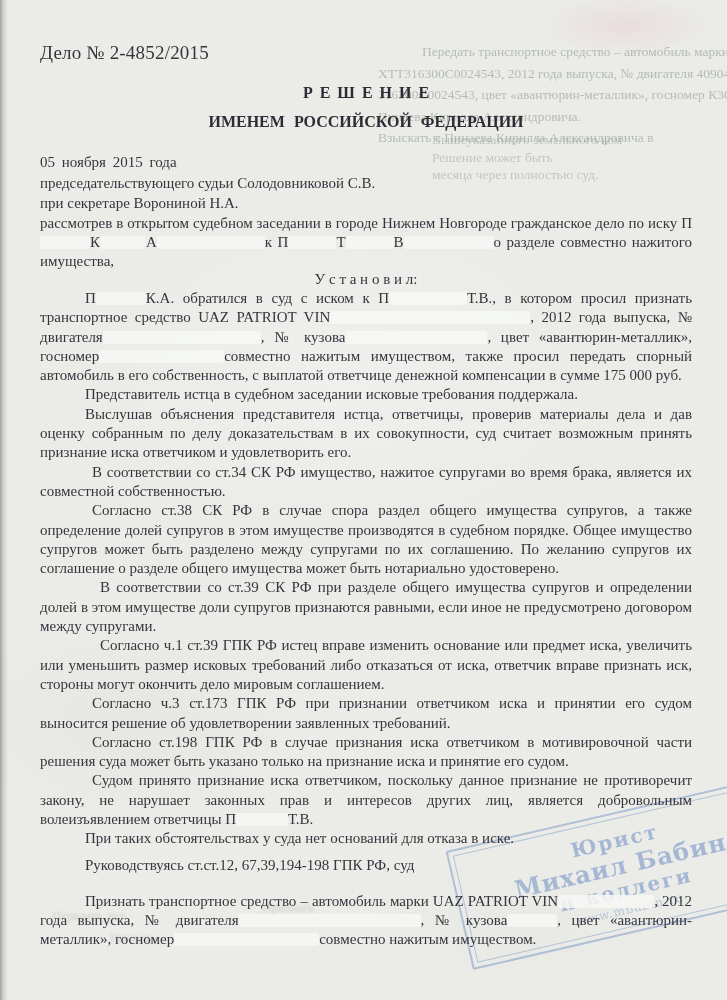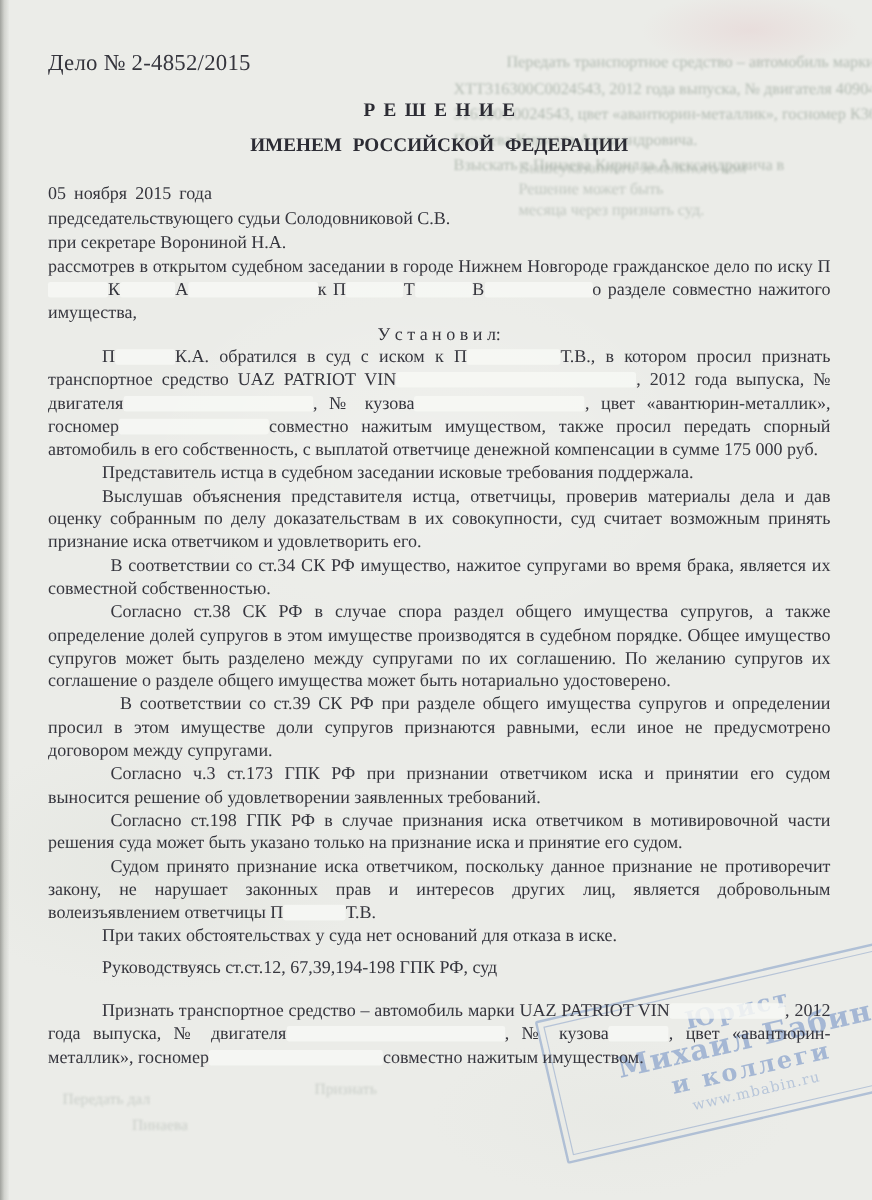--- a/index.html
+++ b/index.html
@@ -72,21 +72,21 @@
   <div class="ghost ghost-top">
     <div class="gline">Передать транспортное средство – автомобиль марки</div>
     <div class="gline">ХТТ316300С0024543, 2012 года выпуска, № двигателя 409040 С2056379, № кузова</div>
     <div class="gline">316300С0024543, цвет «авантюрин-металлик», госномер К363РУ152 в собственность</div>
     <div class="gline">Пинаева Кирилла Александровича.</div>
     <div class="gline">Взыскать с Пинаева Кирилла Александровича в</div>
   </div>
   <div class="ghost ghost-mid">
     <div class="gline">Вышеуказанного земельного ком</div>
     <div class="gline">Решение может быть</div>
-    <div class="gline">месяца через признать суд.</div>
+    <div class="gline">месяца через полностью суд.</div>
   </div>
   <span class="ghost-frag" style="left:52px; top:908px;">Передать дал</span>
   <span class="ghost-frag" style="left:262px; top:900px;">Признать</span>
   <span class="ghost-frag" style="left:110px; top:930px;">Пинаева</span>
 
   <div class="stamp">
     <div class="stamp-inner">
       <div class="stamp-l1">Юрист</div>
       <div class="stamp-l2">Михаил Бабин</div>
       <div class="stamp-l3">и коллеги</div>
@@ -102,21 +102,22 @@
     <div class="line">председательствующего судьи Солодовниковой С.В.</div>
     <div class="line">при секретаре Ворониной Н.А.</div>
     <div id="paras">
         <p class="para" style="text-indent: 0px;">рассмотрев в открытом судебном заседании в городе Нижнем Новгороде гражданское дело по иску П<span class="gap" style="width: 50px;"></span>К<span class="gap" style="width: 46px;"></span>А<span class="gap" style="width: 108px;"></span>к П<span class="gap" style="width: 48px;"></span>Т<span class="gap" style="width: 48px;"></span>В<span class="gap" style="width: 90px;"></span>о разделе совместно нажитого имущества,</p>
         <p class="para heading" style="text-indent: 0px;">У с т а н о в и л:</p>
         <p class="para" style="text-indent: 45px;">П<span class="gap" style="width: 50px;"></span>К.А. обратился в суд с иском к П<span class="gap" style="width: 78px;"></span>Т.В., в котором просил признать транспортное средство UAZ PATRIOT VIN<span class="gap" style="width: 200px;"></span>, 2012 года выпуска, № двигателя<span class="gap" style="width: 158px;"></span>, № кузова<span class="gap" style="width: 142px;"></span>, цвет «авантюрин-металлик», госномер<span class="gap" style="width: 125px;"></span>совместно нажитым имуществом, также просил передать спорный автомобиль в его собственность, с выплатой ответчице денежной компенсации в сумме 175 000 руб.</p>
         <p class="para" style="text-indent: 45px;">Представитель истца в судебном заседании исковые требования поддержала.</p>
         <p class="para" style="text-indent: 45px;">Выслушав объяснения представителя истца, ответчицы, проверив материалы дела и дав оценку собранным по делу доказательствам в их совокупности, суд считает возможным принять признание иска ответчиком и удовлетворить его.</p>
         <p class="para" style="text-indent: 52px;">В соответствии со ст.34 СК РФ имущество, нажитое супругами во время брака, является их совместной собственностью.</p>
         <p class="para" style="text-indent: 52px;">Согласно ст.38 СК РФ в случае спора раздел общего имущества супругов, а также определение долей супругов в этом имуществе производятся в судебном порядке. Общее имущество супругов может быть разделено между супругами по их соглашению. По желанию супругов их соглашение о разделе общего имущества может быть нотариально удостоверено.</p>
-        <p class="para" style="text-indent: 60px;">В соответствии со ст.39 СК РФ при разделе общего имущества супругов и определении просил в этом имуществе доли супругов признаются равными, если иное не предусмотрено договором между супругами.</p>
+        <p class="para" style="text-indent: 60px;">В соответствии со ст.39 СК РФ при разделе общего имущества супругов и определении долей в этом имуществе доли супругов признаются равными, если иное не предусмотрено договором между супругами.</p>
+        <p class="para" style="text-indent: 60px;">Согласно ч.1 ст.39 ГПК РФ истец вправе изменить основание или предмет иска, увеличить или уменьшить размер исковых требований либо отказаться от иска, ответчик вправе признать иск, стороны могут окончить дело мировым соглашением.</p>
         <p class="para" style="text-indent: 52px;">Согласно ч.3 ст.173 ГПК РФ при признании ответчиком иска  и принятии его судом выносится решение об удовлетворении заявленных требований.</p>
         <p class="para" style="text-indent: 52px;">Согласно ст.198 ГПК РФ  в случае признания  иска ответчиком в мотивировочной части решения суда может быть указано только на признание иска и принятие его судом.</p>
         <p class="para" style="text-indent: 52px;">Судом принято признание иска ответчиком, поскольку данное признание не противоречит закону, не нарушает законных прав и интересов других лиц, является добровольным волеизъявлением ответчицы П<span class="gap" style="width: 52px;"></span>Т.В.</p>
         <p class="para" style="text-indent: 45px;">При таких обстоятельствах у суда нет оснований для отказа в иске.</p>
         <p class="para pre-ruling" style="text-indent: 45px;">Руководствуясь ст.ст.12, 67,39,194-198 ГПК РФ, суд</p>
         <p class="para ruling" style="text-indent: 45px;">Признать транспортное средство – автомобиль марки UAZ PATRIOT VIN<span class="gap" style="width: 96px;"></span>, 2012 года выпуска, № двигателя<span class="gap" style="width: 182px;"></span>, № кузова<span class="gap" style="width: 50px;"></span>, цвет «авантюрин-металлик», госномер<span class="gap" style="width: 145px;"></span>совместно нажитым имуществом.</p>
       </div>
   </div>
 
 </div>

